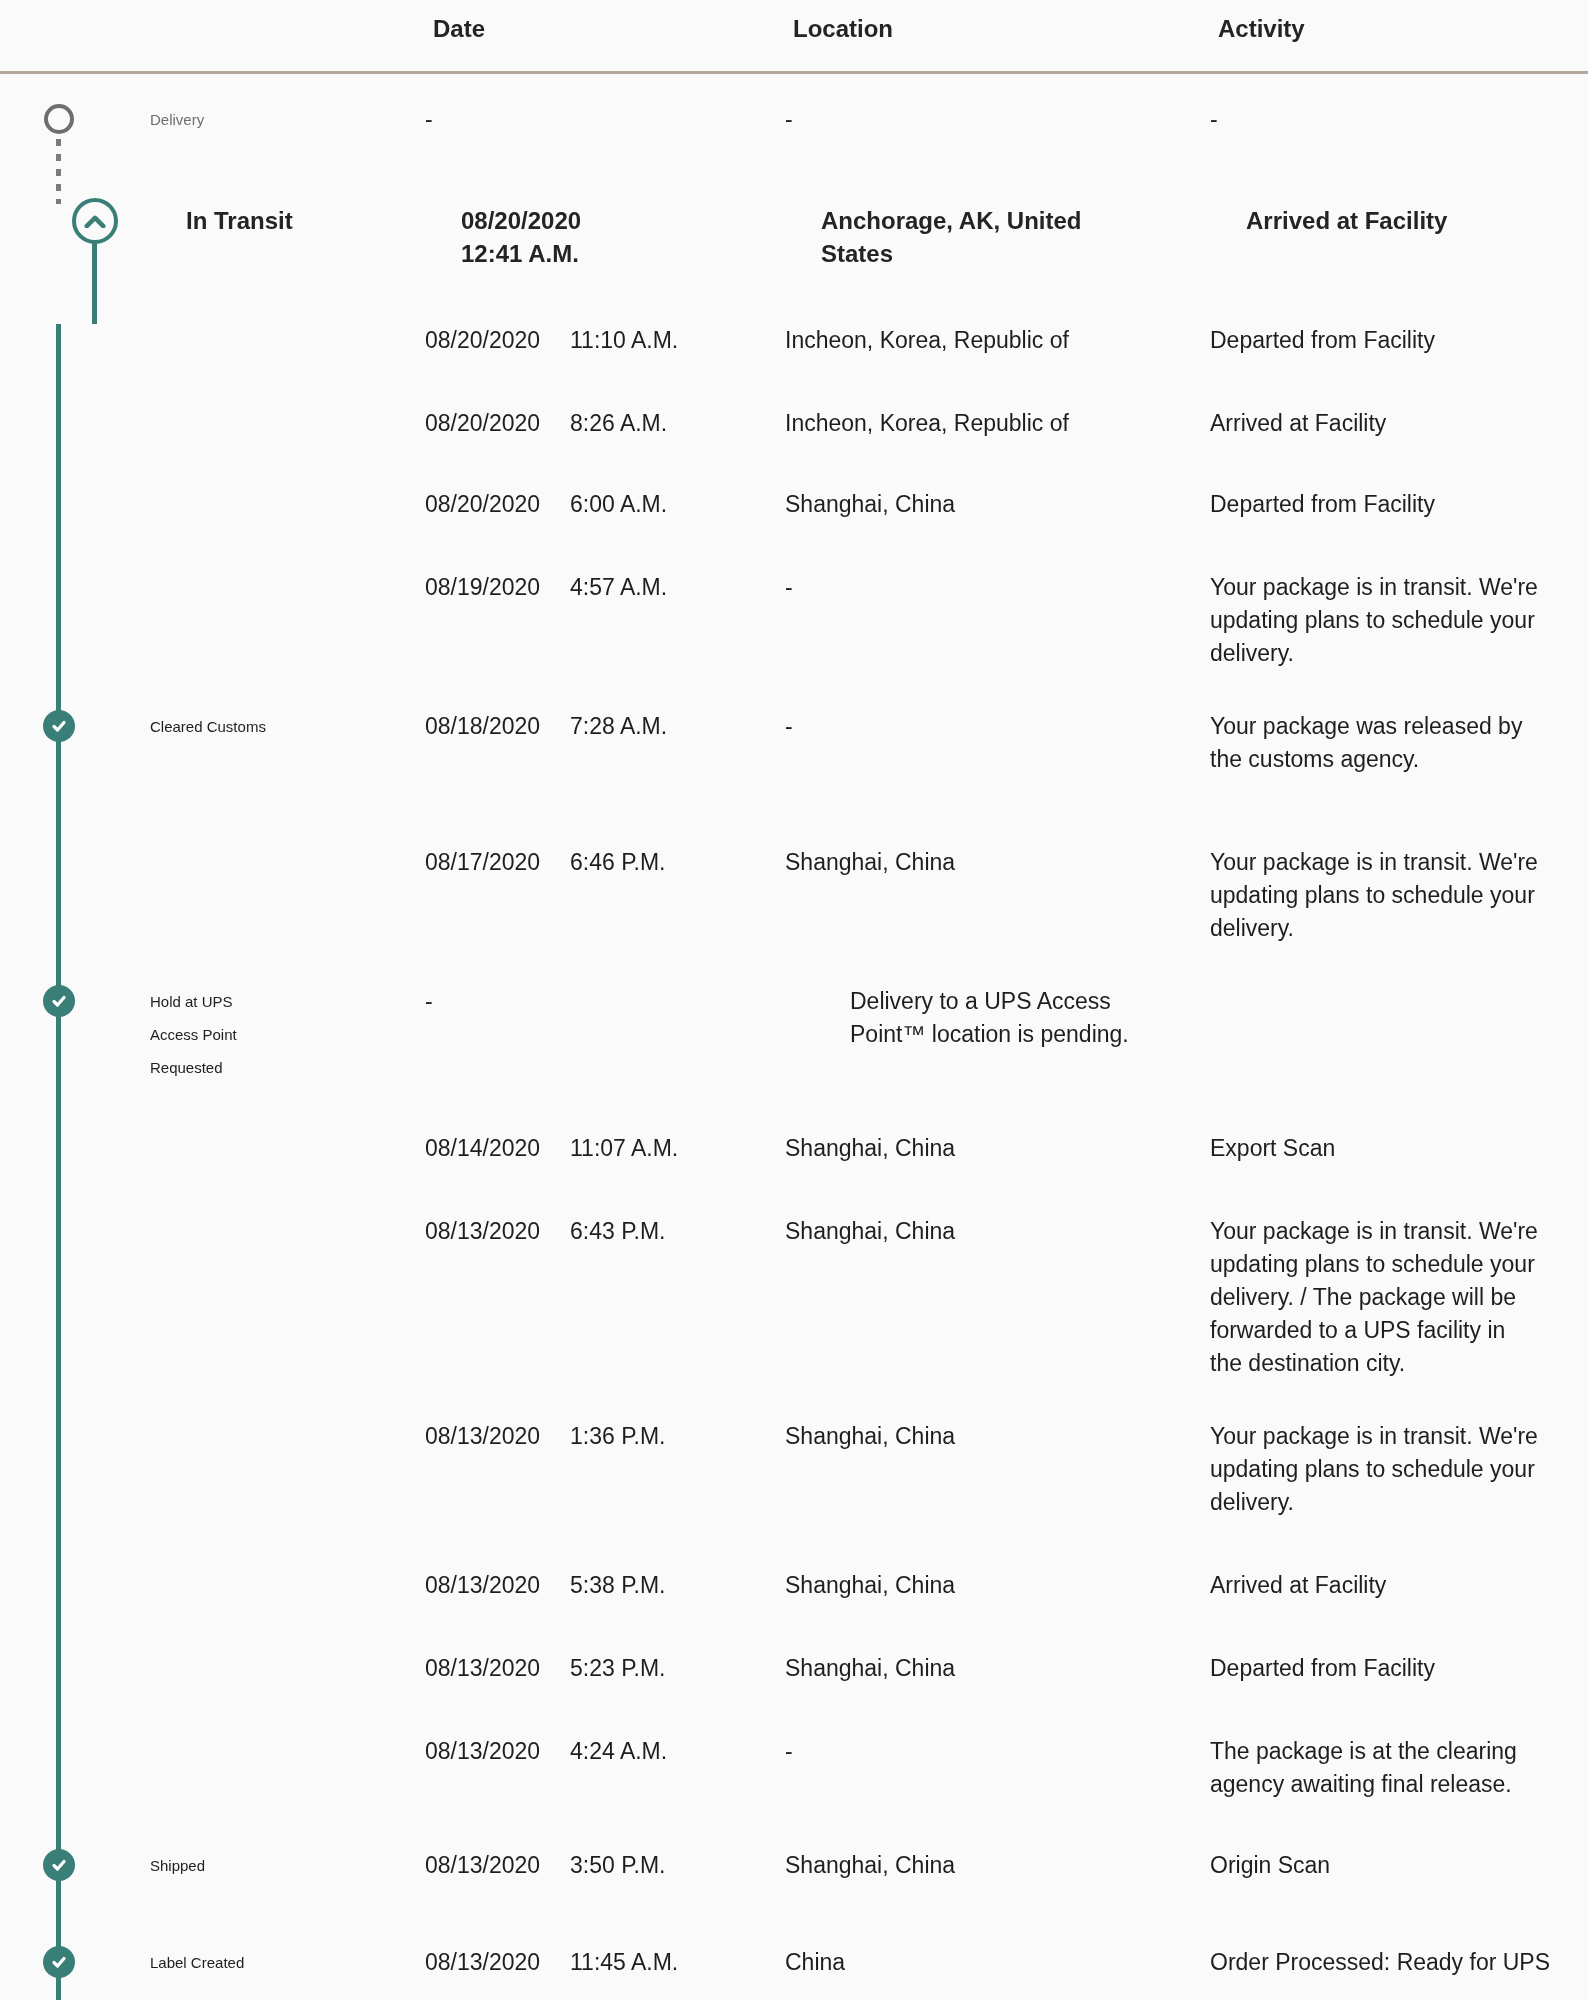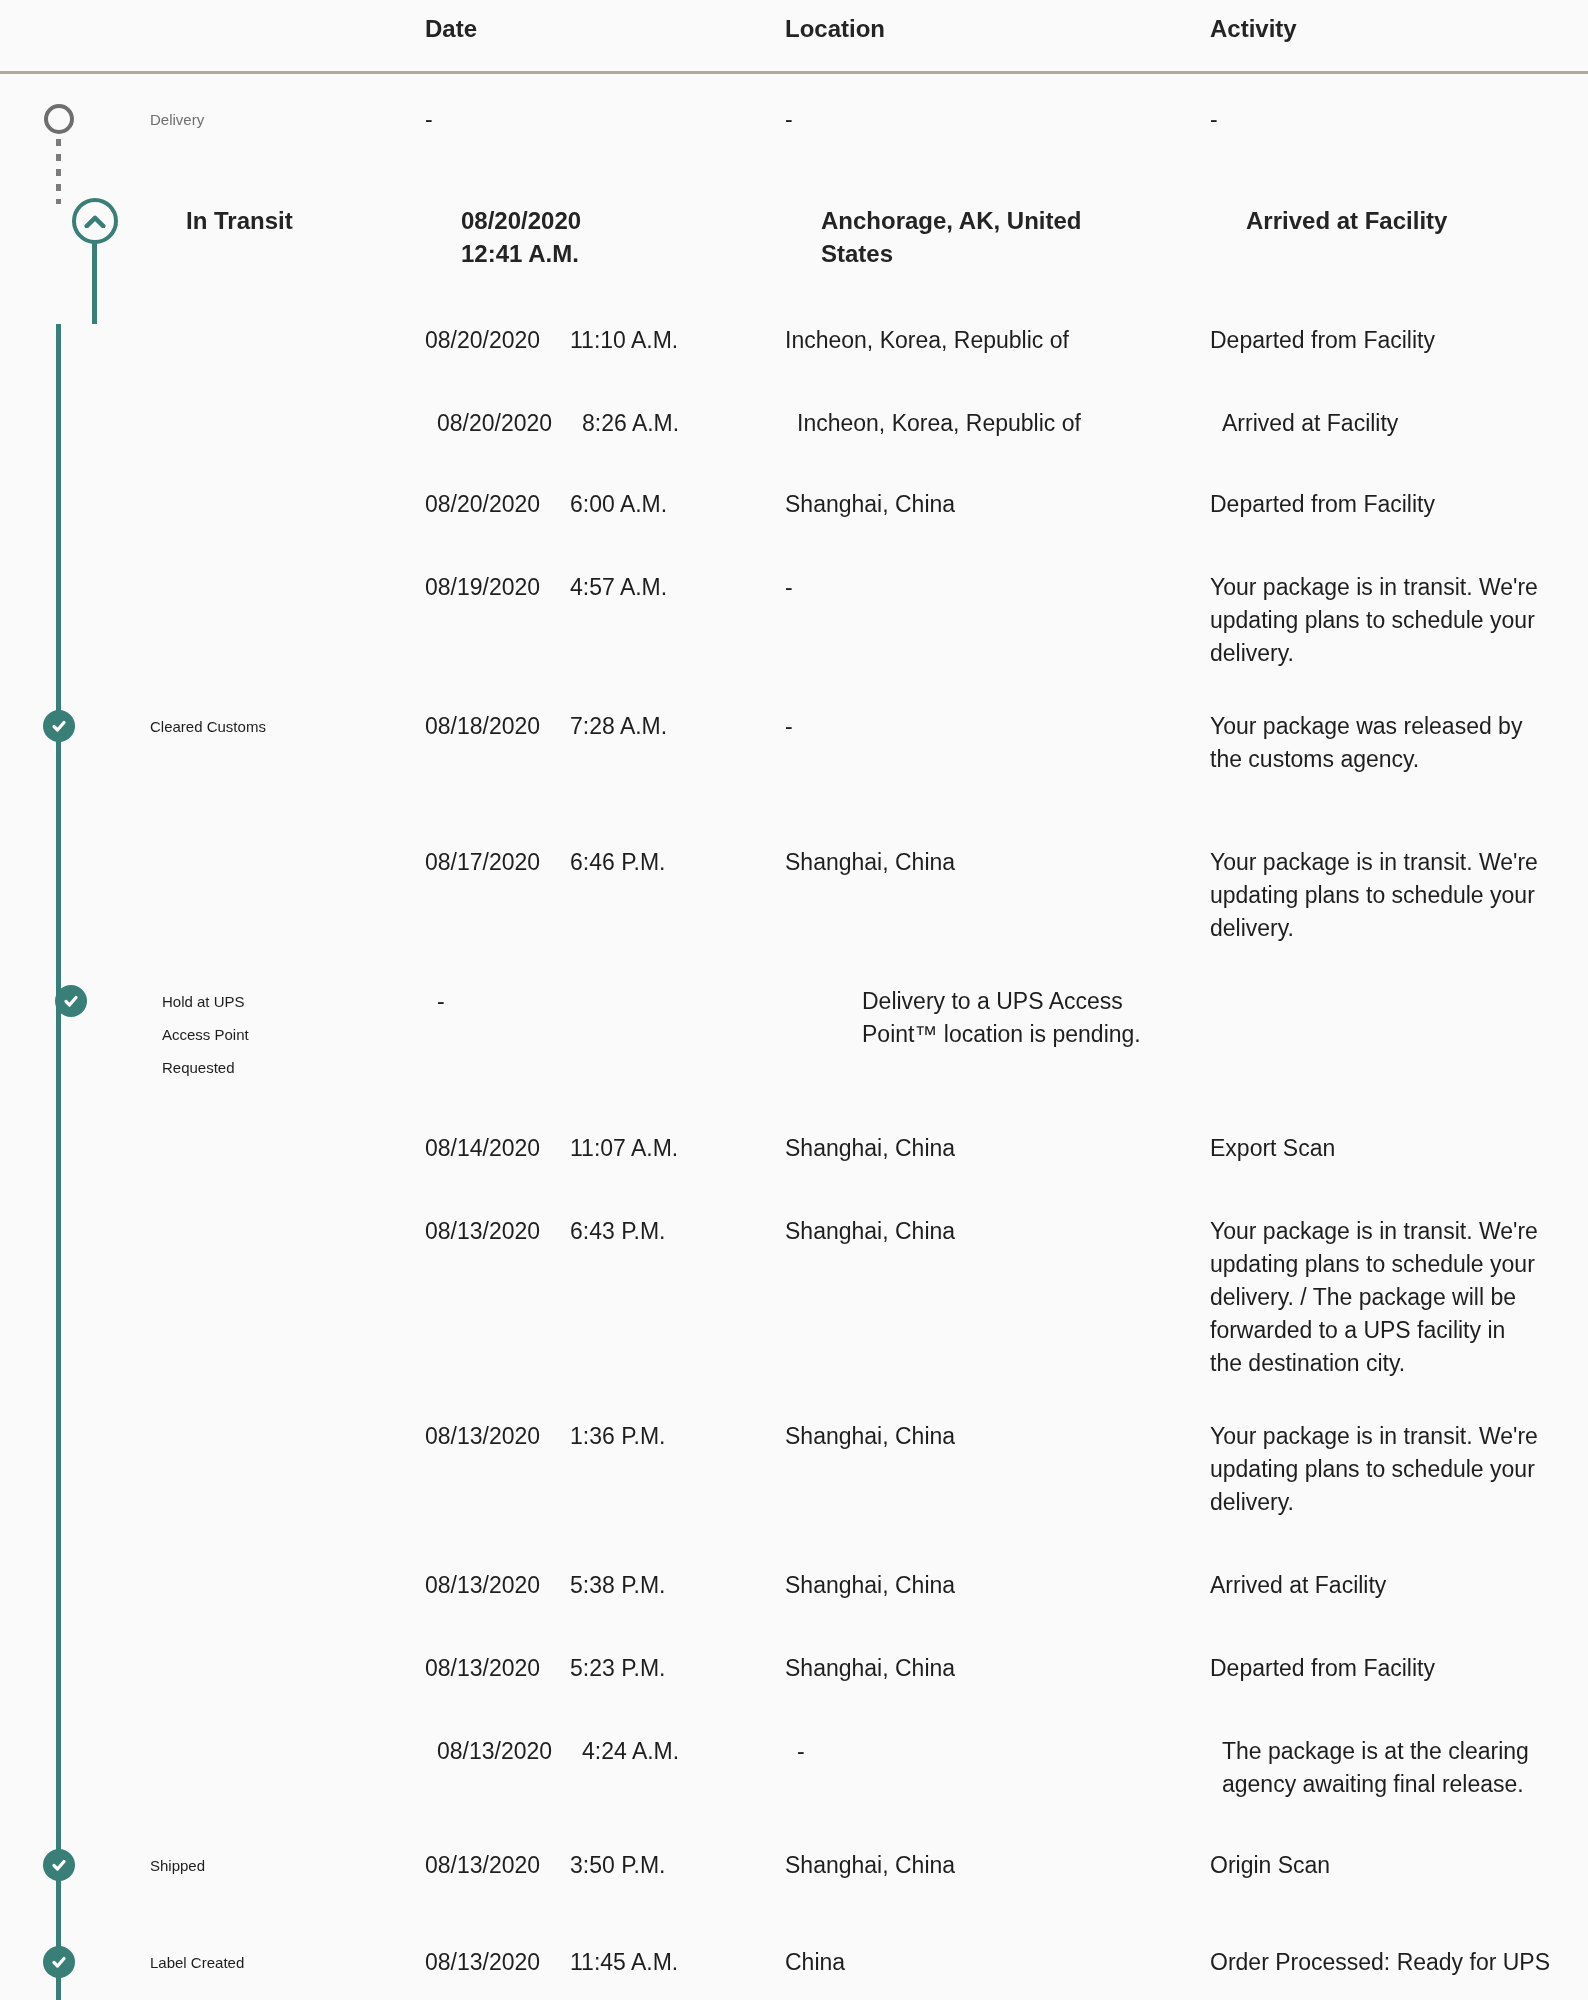--- a/index.html
+++ b/index.html
@@ -10,21 +10,21 @@
   }
   .page{
     position:relative;
     width:1588px;height:2000px;
     overflow:hidden;
     box-sizing:border-box;
     padding-top:12px;
     background:#fafafa;
   }
   .row{display:flex;position:relative;padding-bottom:50px;}
-  .hdr{padding-bottom:0;}
+  .hdr{padding-bottom:0;justify-content:center;}
   .cell-rail{flex:0 0 118px;position:relative;}
   .cell-status{
     flex:0 0 307px;box-sizing:border-box;padding-left:32px;
     font-size:15px;line-height:33px;white-space:pre-line;
   }
   .cell-date{flex:0 0 360px;font-size:23px;line-height:33px;}
   .cell-date .d{display:inline-block;min-width:145px;}
   .cell-location{flex:0 0 425px;font-size:23px;line-height:33px;white-space:pre-line;box-sizing:border-box;padding-right:110px;}
   .cell-activity{flex:0 0 362px;font-size:23px;line-height:33px;white-space:pre-line;}
   .th{font-weight:700;font-size:24px;color:#242424;}
@@ -58,21 +58,21 @@
   .row.emphasis .cell-location,
   .row.emphasis .cell-activity{font-weight:700;font-size:24px;color:#242424;}
   .row.emphasis .cell-date .d,
   .row.emphasis .cell-date .t{display:block;min-width:0;}
 
   .status-muted{color:#6f6f6f;}
 
   
   .g36{padding-bottom:36px;}
   .g40{padding-bottom:40px;}
-  .g48{padding-bottom:48px;padding-left:12px;}
+  .g48{padding-bottom:48px;}
   .g54{padding-bottom:54px;margin-left:36px;}
   .g64{padding-bottom:64px;}
   .g68{padding-bottom:68px;}
   .g70{padding-bottom:70px;}
 </style>
 </head>
 <body>
 
 <div class="page">
 

